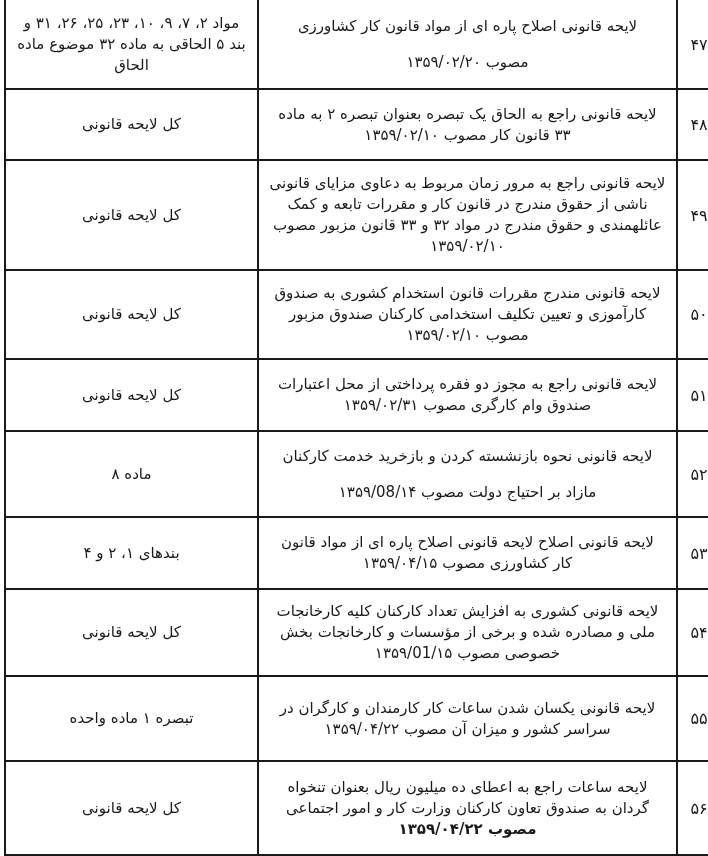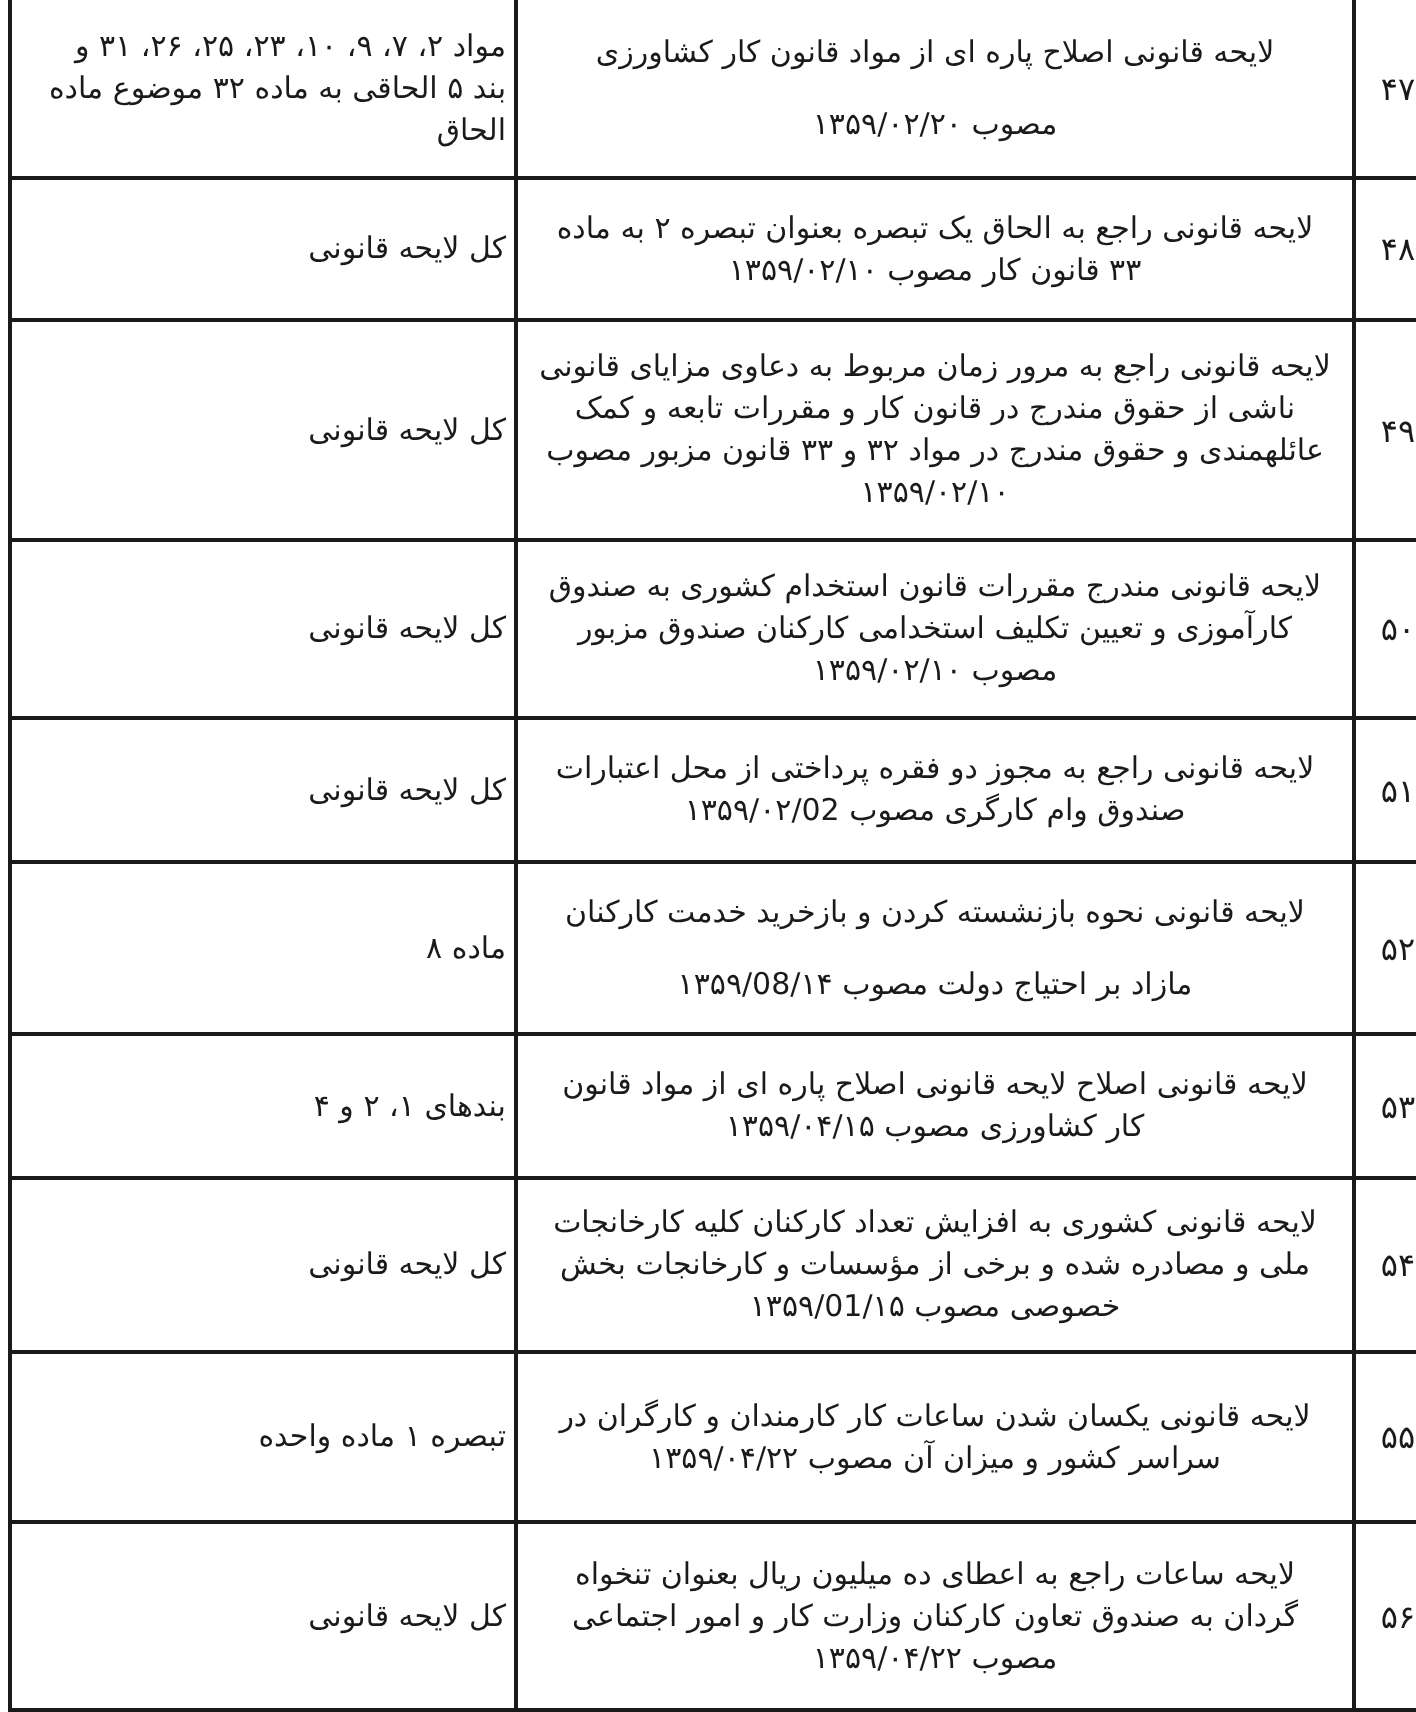--- a/index.html
+++ b/index.html
@@ -30,21 +30,21 @@
     td {
       border: 2px solid #1a1a1a;
       text-align: center;
       vertical-align: middle;
       font-size: 15px;
       line-height: 21px;
       padding: 0 4px;
     }
     td.num { width: 34px; font-size: 16px; }
     td.title { width: 409px; }
-    td.scope { width: 243px; text-align: right; }
+    td.scope { width: 243px; }
     .spaced { line-height: 36px; }
     .line { display: block; }
   </style>
 </head>
 <body>
 
 <div class="table-wrap">
   <table>
     <tbody id="table-body">
         <tr style="height: 90px;">
@@ -89,21 +89,21 @@
             <span class="line">مصوب ۱۳۵۹/۰۲/۱۰</span>
           </td>
           <td class="scope">
             <span class="line">کل لایحه قانونی</span>
           </td>
         </tr>
         <tr style="height: 72px;">
           <td class="num">۵۱</td>
           <td class="title">
             <span class="line">لایحه قانونی راجع به  مجوز دو فقره پرداختی از محل اعتبارات</span>
-            <span class="line">صندوق وام کارگری مصوب ۱۳۵۹/۰۲/02</span>
+            <span class="line">صندوق وام کارگری مصوب ۱۳۵۹/۰۲/۳۱</span>
           </td>
           <td class="scope">
             <span class="line">کل لایحه قانونی</span>
           </td>
         </tr>
         <tr style="height: 86px;">
           <td class="num">۵۲</td>
           <td class="title spaced">
             <span class="line">لایحه قانونی نحوه بازنشسته کردن و بازخرید خدمت کارکنان</span>
             <span class="line">مازاد بر احتیاج دولت مصوب ۱۳۵۹/08/۱۴</span>
@@ -141,21 +141,21 @@
           </td>
           <td class="scope">
             <span class="line">تبصره ۱ ماده واحده</span>
           </td>
         </tr>
         <tr style="height: 94px;">
           <td class="num">۵۶</td>
           <td class="title last-title">
             <span class="line">لایحه ساعات راجع به اعطای ده میلیون ریال بعنوان تنخواه</span>
             <span class="line">گردان به صندوق تعاون کارکنان وزارت کار و امور اجتماعی</span>
-            <span class="line" style="">مصوب ۱۳۵۹/۰۴/۲۲</span>
+            <span class="line" style=" font-weight: bold;">مصوب ۱۳۵۹/۰۴/۲۲</span>
           </td>
           <td class="scope">
             <span class="line">کل لایحه قانونی</span>
           </td>
         </tr>
       </tbody>
   </table>
 </div>
 
 </body></html>

